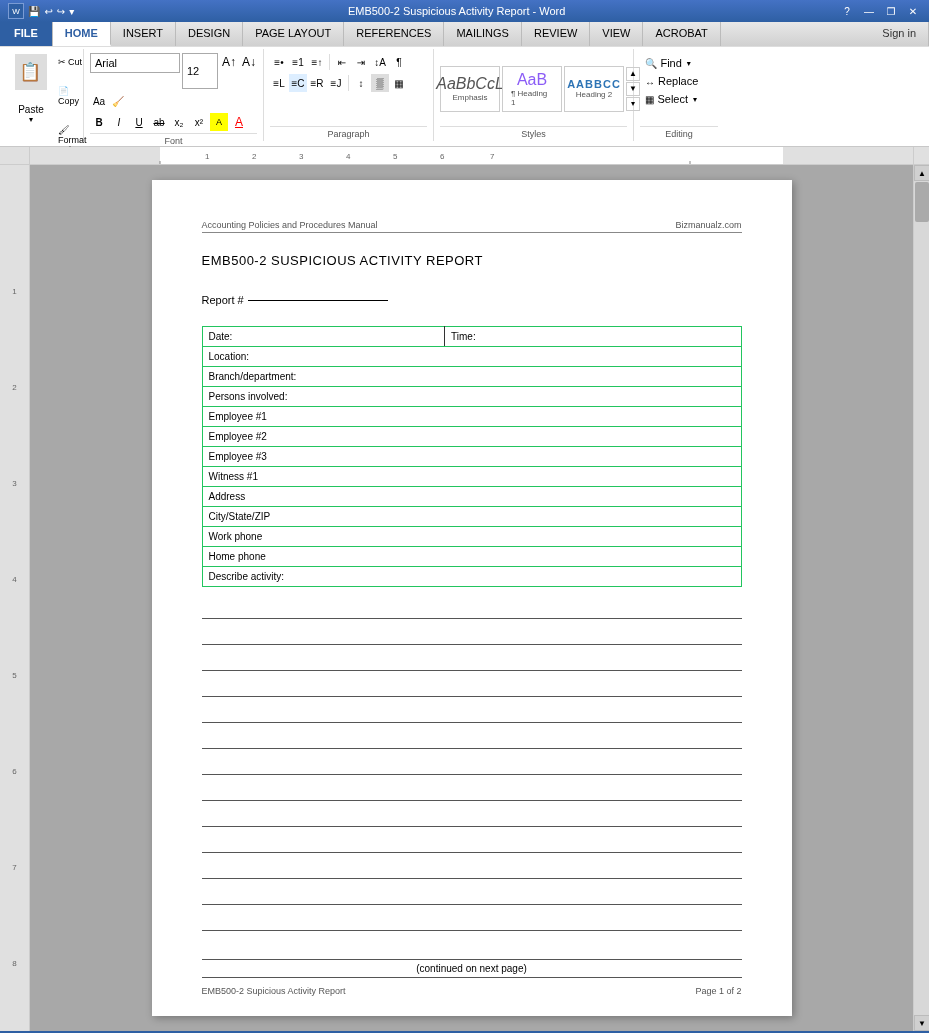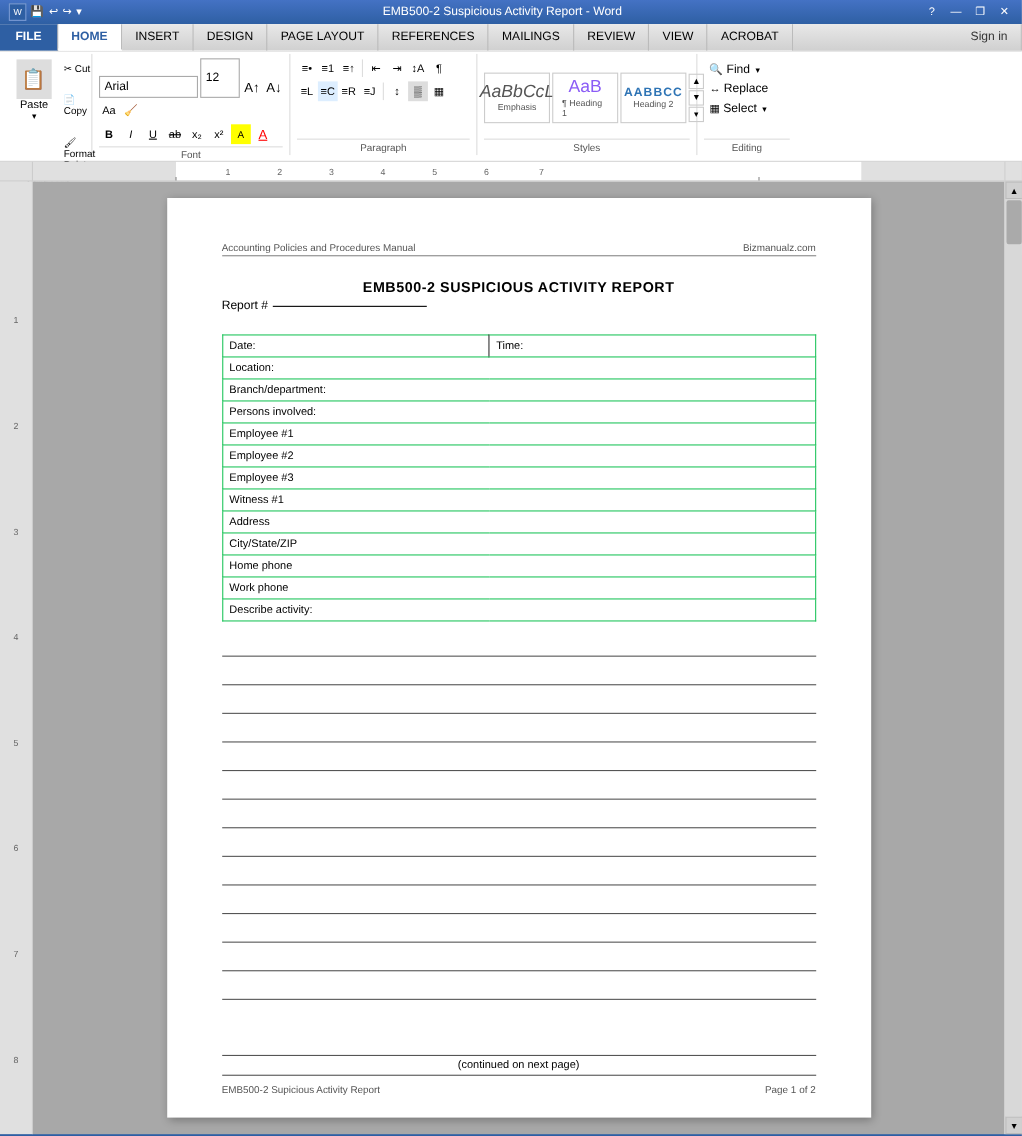--- a/index.html
+++ b/index.html
@@ -32,21 +32,21 @@
     .ribbon-tab.file { background: #2e5fa3; color: white; padding: 5px 14px; font-weight: bold; }
     .ribbon-content { display: flex; padding: 2px 4px; height: 100px; align-items: flex-start; background: #fff; border-top: 1px solid #ddd; }
 
     .ribbon-group { display: flex; flex-direction: column; border-right: 1px solid #ddd; padding: 2px 6px; height: 92px; }
     .ribbon-group-label { font-size: 9px; color: #555; text-align: center; margin-top: auto; padding-top: 2px; border-top: 1px solid #ddd; margin-top: 2px; }
     .ribbon-group-content { display: flex; align-items: flex-start; flex: 1; gap: 2px; }
     .paste-btn { display: flex; flex-direction: column; align-items: center; padding: 2px 4px; cursor: pointer; border: 1px solid transparent; }
     .paste-icon { width: 32px; height: 36px; background: #ddd; display: flex; align-items: center; justify-content: center; font-size: 18px; color: #444; }
     .small-btns { display: flex; flex-direction: column; gap: 15px; margin-top: 4px; }
     .sm-btn { font-size: 9px; padding: 1px 3px; cursor: pointer; border: 1px solid transparent; }
-    .font-row1 { display: flex; gap: 2px; align-items: flex-end; }
+    .font-row1 { display: flex; gap: 2px; align-items: flex-start; }
     .font-row2 { display: flex; gap: 2px; align-items: center; }
     .font-name-box { width: 90px; height: 20px; border: 1px solid #aaa; font-size: 11px; padding: 1px 4px; }
     .font-size-box { width: 36px; height: 36px; border: 1px solid #aaa; font-size: 11px; padding: 1px 4px; }
     .icon-btn { width: 18px; height: 18px; border: 1px solid transparent; cursor: pointer; display: flex; align-items: center; justify-content: center; font-size: 10px; }
     .bold-btn { font-weight: bold; }
     .italic-btn { font-style: italic; }
     .underline-btn { text-decoration: underline; }
     .para-row { display: flex; gap: 1px; align-items: center; }
     .style-scroll { display: flex; flex-direction: column; gap: 1px; }
     .style-scroll-btn { width: 14px; height: 14px; border: 1px solid #ccc; cursor: pointer; display: flex; align-items: center; justify-content: center; font-size: 8px; }
@@ -66,21 +66,21 @@
     .ruler-num { height: 96px; display: flex; align-items: flex-start; justify-content: center; padding-top: 2px; }
 
     .document-area { flex: 1; background: #a8a8a8; overflow-y: auto; overflow-x: hidden; padding: 15px; display: flex; justify-content: center; }
     .scrollbar-right { width: 16px; background: #e0e0e0; border-left: 1px solid #ccc; display: flex; flex-direction: column; }
     .scroll-btn { width: 16px; height: 16px; background: #d0d0d0; border: 1px solid #bbb; display: flex; align-items: center; justify-content: center; font-size: 8px; cursor: pointer; }
     .scroll-thumb { width: 14px; height: 40px; background: #aaa; margin: 1px; border-radius: 2px; cursor: pointer; }
 
     
     .page { width: 640px; min-height: 830px; background: white; box-shadow: 2px 2px 8px rgba(0,0,0,0.3); padding: 40px 50px; font-family: Arial, sans-serif; font-size: 11px; position: relative; }
     .page-header { display: flex; justify-content: space-between; font-size: 9px; color: #555; margin-bottom: 20px; border-bottom: 1px solid #888; padding-bottom: 2px; }
-    .page-title { text-align: center; font-size: 13px; font-weight: bold; margin-bottom: 4px; letter-spacing: 0.5px; }
+    .page-title { font-size: 13px; font-weight: normal; margin-bottom: 26px; letter-spacing: 0.5px; }
     .report-num { font-size: 11px; margin-bottom: 20px; display: flex; align-items: center; gap: 4px; }
     .report-line { display: inline-block; width: 140px; border-bottom: 1px solid #000; vertical-align: bottom; }
 
     
     .form-table { width: 100%; border-collapse: collapse; margin-bottom: 10px; }
     .form-table td { border: 1px solid #22c55e; padding: 3px 6px; font-size: 10px; height: 20px; }
     .form-table .date-cell { width: 45%; border-right: 1px solid #333; }
     .form-table .time-cell { width: 55%; }
 
     
@@ -135,21 +135,21 @@
     <div style="flex:1; background:linear-gradient(to bottom,#e8e8e8,#d0d0d0);"></div>
     <div class="ribbon-tab sign-in" style="color:#333; background:linear-gradient(to bottom,#e8e8e8,#d0d0d0);">Sign in</div>
   </div>
 
   <div class="ribbon-content">
 
     <div class="ribbon-group" style="width:80px;">
       <div class="ribbon-group-content">
         <div class="paste-btn">
           <div class="paste-icon">📋</div>
-          <span style="font-size:10px;">Paste</span>
+          <span style="font-size:10px;margin-top:14px;">Paste</span>
           <span style="font-size:8px;">▾</span>
         </div>
         <div class="small-btns">
           <div class="sm-btn">✂ Cut</div>
           <div class="sm-btn">📄 Copy</div>
           <div class="sm-btn">🖌 Format Painter</div>
         </div>
       </div>
       <div class="ribbon-group-label">Clipboard</div>
     </div>
@@ -330,24 +330,24 @@
         <tr>
           <td colspan="2">Witness #1</td>
         </tr>
         <tr>
           <td colspan="2">Address</td>
         </tr>
         <tr>
           <td colspan="2">City/State/ZIP</td>
         </tr>
         <tr>
+          <td colspan="2">Work phone</td>
+        </tr>
+        <tr>
           <td colspan="2">Home phone</td>
-        </tr>
-        <tr>
-          <td colspan="2">Work phone</td>
         </tr>
         <tr>
           <td colspan="2">Describe activity:</td>
         </tr>
       </tbody>
         </table>
 
       <div class="activity-lines">
         <div class="activity-line"></div>
         <div class="activity-line"></div>

